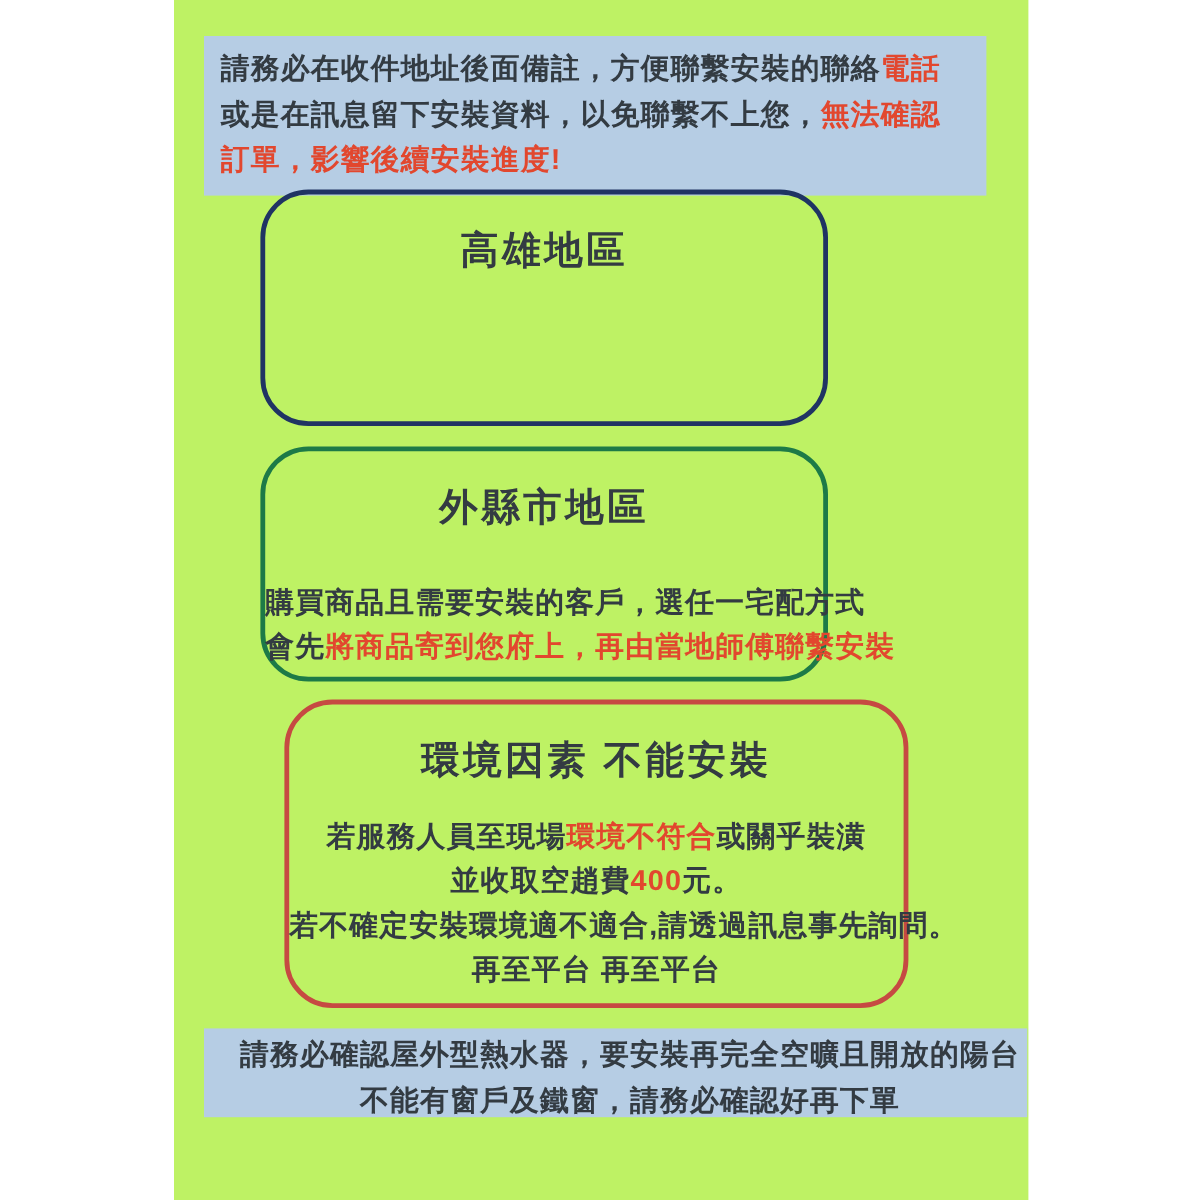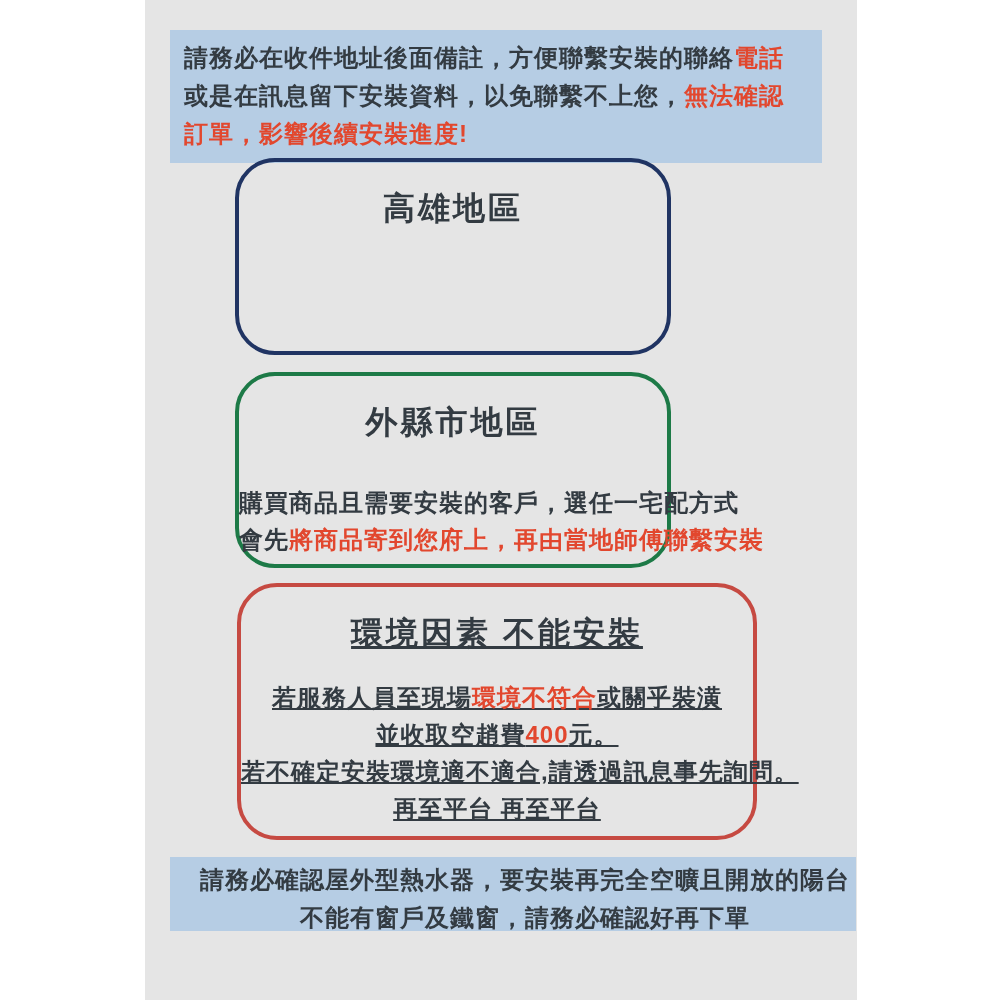--- a/index.html
+++ b/index.html
@@ -14,21 +14,21 @@
     font-family: "Liberation Sans", "DejaVu Sans", sans-serif;
     font-weight: bold;
     overflow: hidden;
   }
   .panel {
     position: absolute;
     left: 145px;
     top: 0;
     width: 712px;
     height: 1000px;
-    background: #e5e5e5;
+    background: #bef264;
   }
   .notice-block {
     position: absolute;
     background: #b6cde4;
     color: #333b42;
     font-size: 24px;
     line-height: 38px;
     letter-spacing: 1px;
     padding-left: 24px;
   }
@@ -42,31 +42,31 @@
   .bottom-notice {
     left: 25px;
     top: 857px;
     width: 662px;
     height: 70px;
     padding-top: 4px;
     text-align: center;
   }
   .region-box {
     position: absolute;
-    left: 90px;
-    width: 436px;
+    left: 72px;
+    width: 473px;
     border: 4px solid #203463;
     border-radius: 40px;
     text-align: center;
     color: #333b42;
     box-sizing: border-box;
   }
   .box-kaohsiung { top: 158px; height: 197px; border-color: #203463; }
   .box-other     { top: 372px; height: 196px; border-color: #1d7a47; }
-  .box-environment { top: 583px; height: 257px; border-color: #c64a42; width: 520px; left: 92px; text-decoration: underline; }
+  .box-environment { top: 583px; height: 257px; border-color: #c64a42; width: 520px; left: 92px; }
   .box-title {
     font-size: 32px;
     letter-spacing: 3px;
     margin-top: 28px;
     line-height: 36px;
   }
   .box-body {
     font-size: 24px;
     line-height: 37px;
     letter-spacing: 1px;

